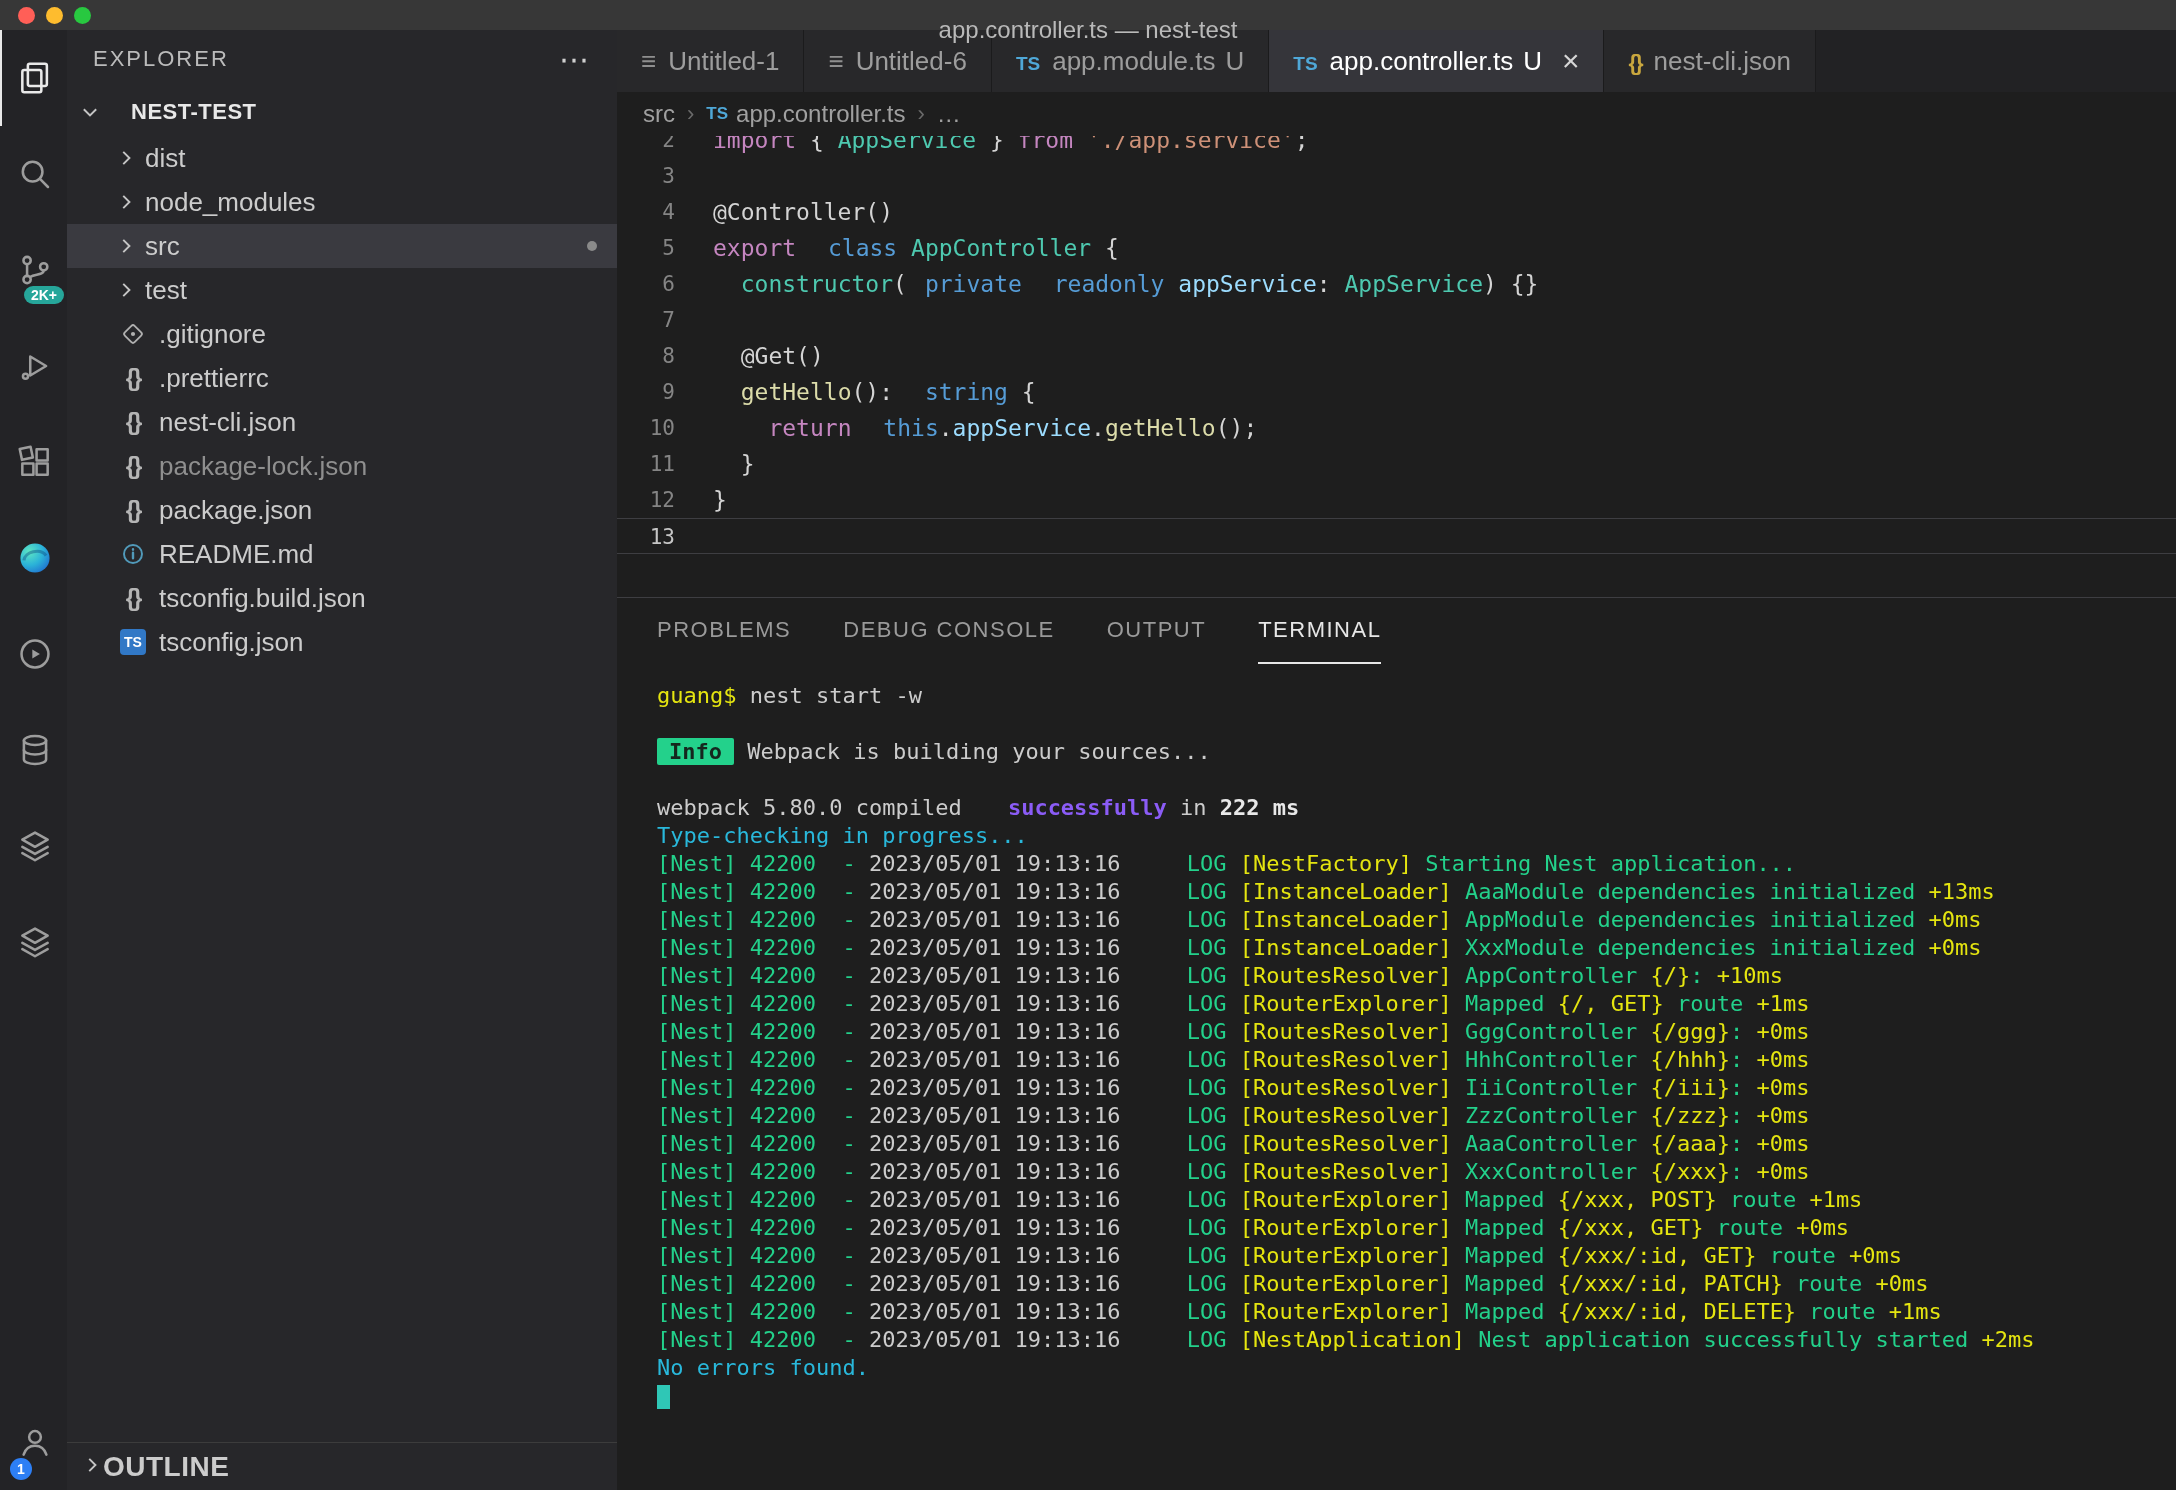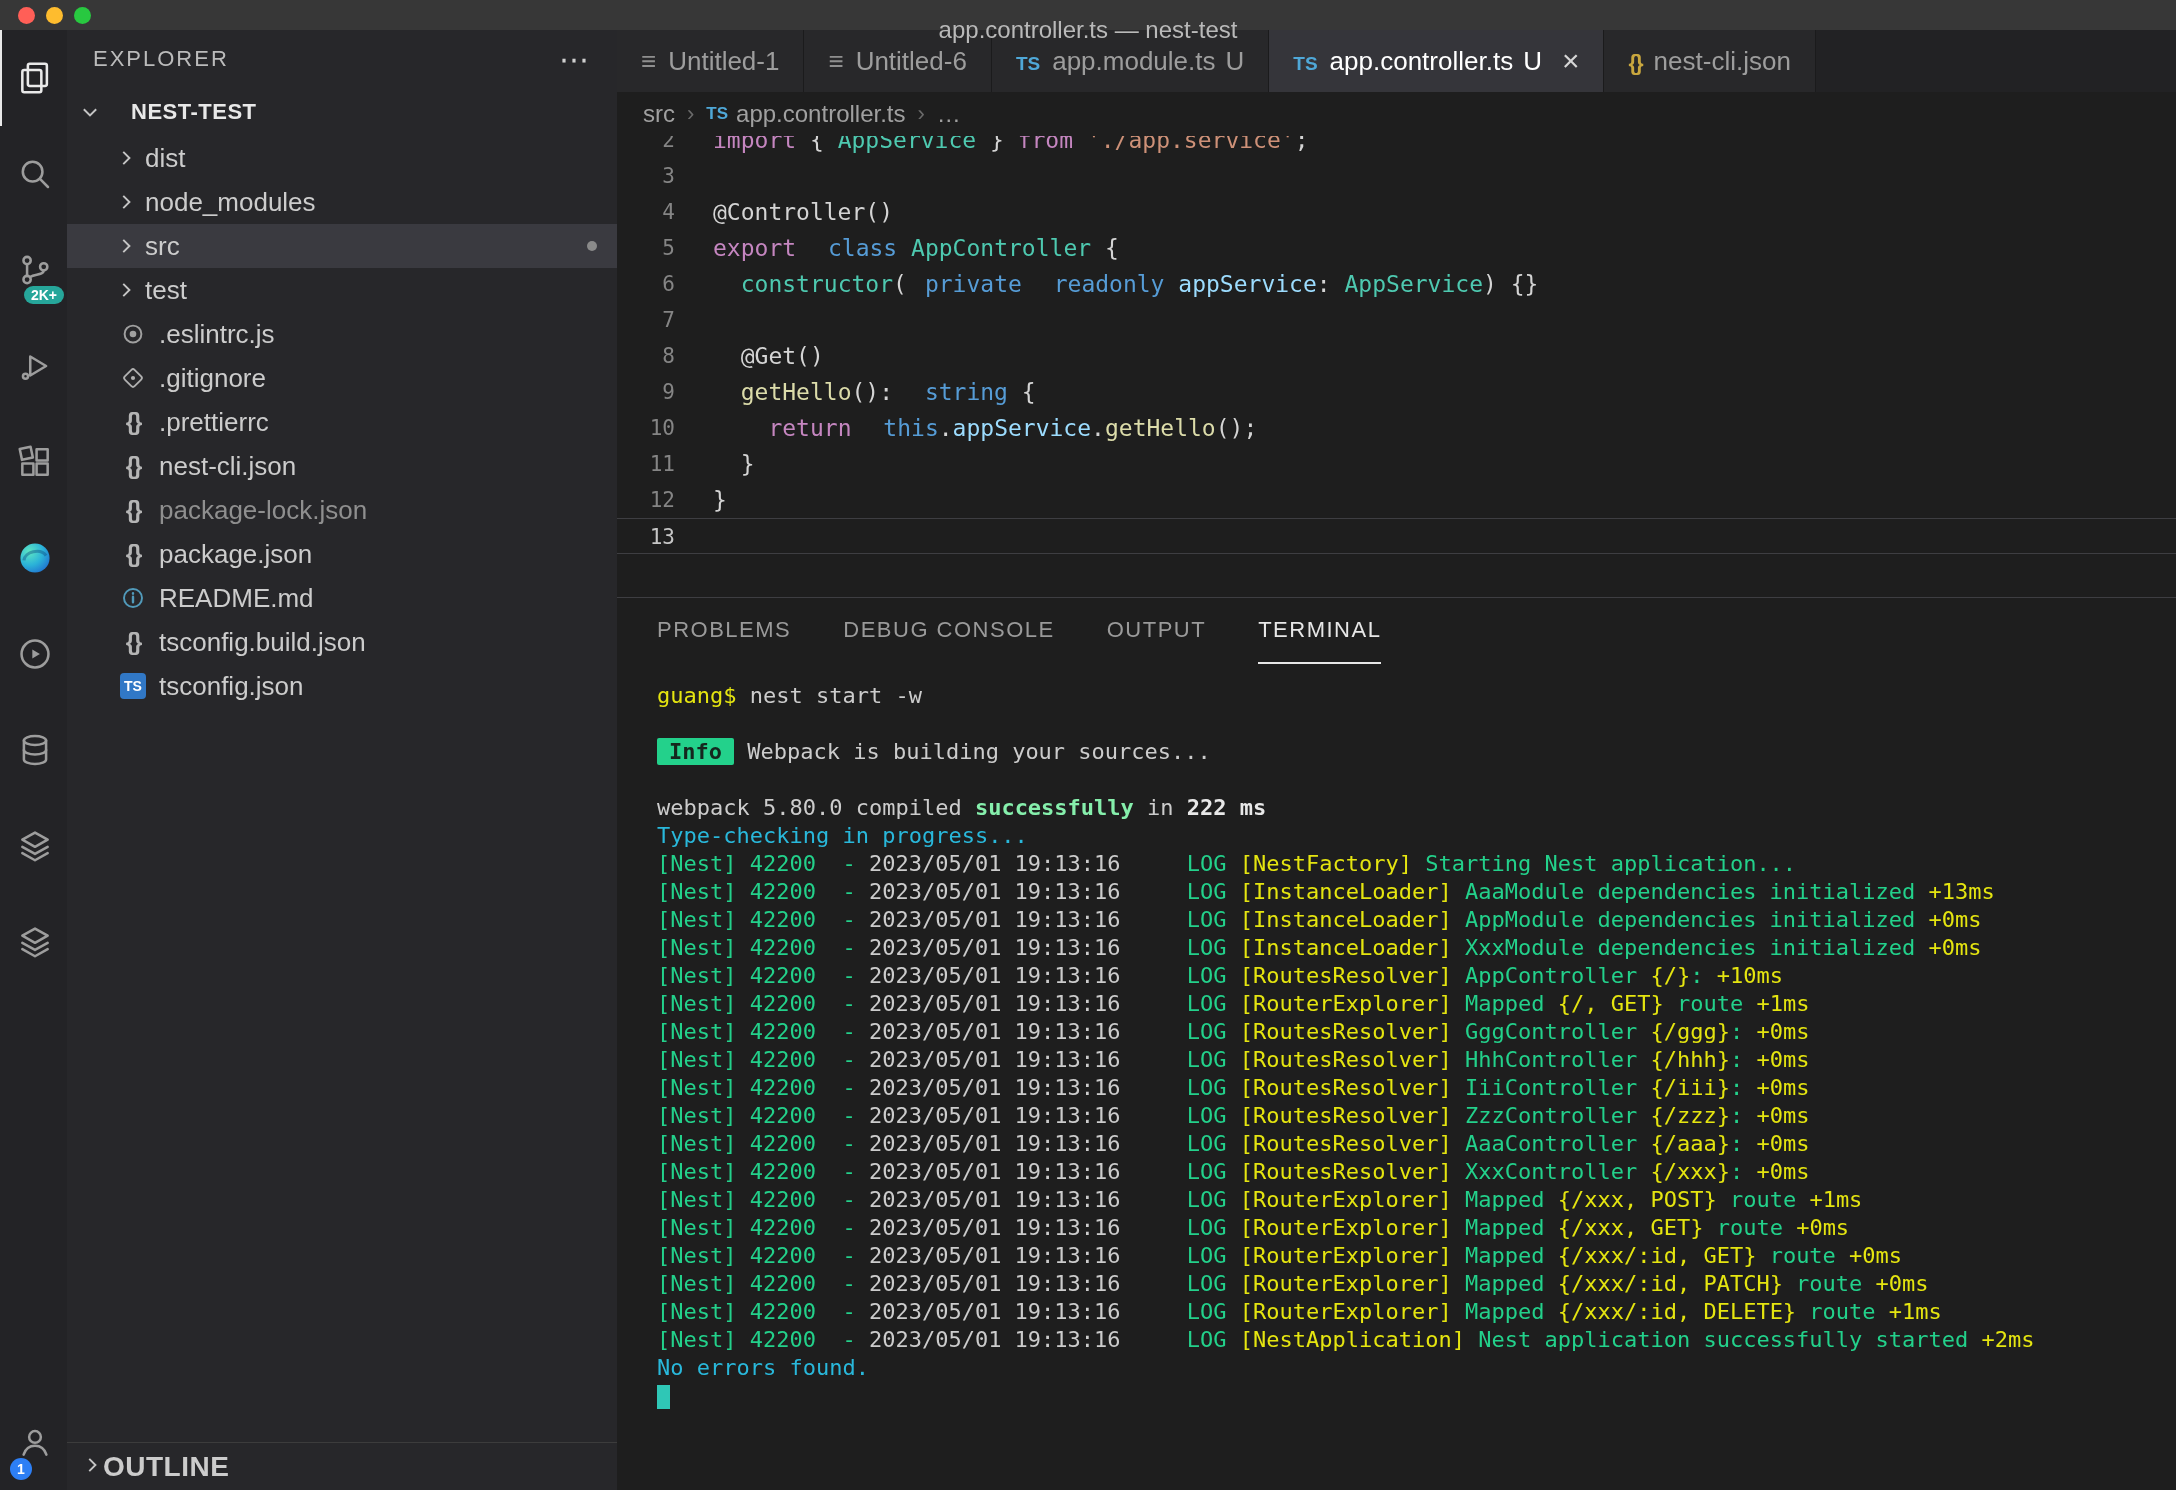--- a/index.html
+++ b/index.html
@@ -79,21 +79,21 @@
   .c-var { color:#9cdcfe; } .c-fn { color:#dcdcaa; } .c-str { color:#ce9178;margin-top:14px; } .c-pl { color:#d4d4d4; }
 
   
   .panel { height:893px; flex:none; border-top:1px solid #3e3e42; display:flex; flex-direction:column; background:#1e1e1e; }
   .panel-tabs { height:66px; flex:none; display:flex; align-items:stretch; padding-left:40px; gap:52px; }
   .panel-tab { display:flex; align-items:center; font-size:22px; letter-spacing:1.5px; color:#9a9a9a;
                border-bottom:2px solid transparent; }
   .panel-tab.active { color:#e7e7e7; border-bottom-color:#e7e7e7; }
   .terminal { flex:1; overflow:hidden; padding:18px 0 0 40px; font-family:"DejaVu Sans Mono", monospace; font-size:22px; }
   .t-line { height:28px; line-height:28px; white-space:pre; }
-  .t-g { color:#23d18b; } .t-gb { color:#86efac; font-weight:bold; }
+  .t-g { color:#23d18b; } .t-gb { color:#8b5cf6; font-weight:bold;margin-left:33px; }
   .t-y { color:#e5e510; } .t-w { color:#cccccc; } .t-wb { color:#e8e8e8; font-weight:bold; }
   .t-c { color:#29b8db; }
   .t-badge { background:#23d18b; color:#15271e; font-weight:bold; padding:1px 12px; border-radius:2px; }
   .t-cursor { display:inline-block; width:13px; height:24px; background:#2fc7b6; vertical-align:middle; }
 </style>
 </head>
 <body>
 
 <div class="window">
 
@@ -256,29 +256,20 @@
             <span class="label">src</span>
             <span class="mod-dot"></span>
           </div>
           <div class="tree-row folder">
             <span class="chevwrap">
               <svg viewBox="0 0 16 16" width="22" height="22">
                 <path d="M6 3.5L10.5 8L6 12.5" stroke="#c5c5c5" stroke-width="1.4" fill="none"></path>
               </svg>
             </span>
             <span class="label">test</span>
-          </div>
-          <div class="tree-row file">
-            <span class="fi">
-              <svg viewBox="0 0 16 16" width="24" height="24">
-                <circle cx="8" cy="8" r="5.6" stroke="#a0a0a0" stroke-width="1.3" fill="none"></circle>
-                <circle cx="8" cy="8" r="2.2" fill="#a0a0a0"></circle>
-              </svg>
-            </span>
-            <span class="label">.eslintrc.js</span>
           </div>
           <div class="tree-row file">
             <span class="fi">
               <svg viewBox="0 0 16 16" width="24" height="24">
                 <rect x="3.4" y="3.4" width="9.2" height="9.2" rx="1.5" transform="rotate(45 8 8)" stroke="#b0b0b0" stroke-width="1.2" fill="none"></rect>
                 <circle cx="8" cy="8" r="1.4" fill="#b0b0b0"></circle>
               </svg>
             </span>
             <span class="label">.gitignore</span>
           </div>

